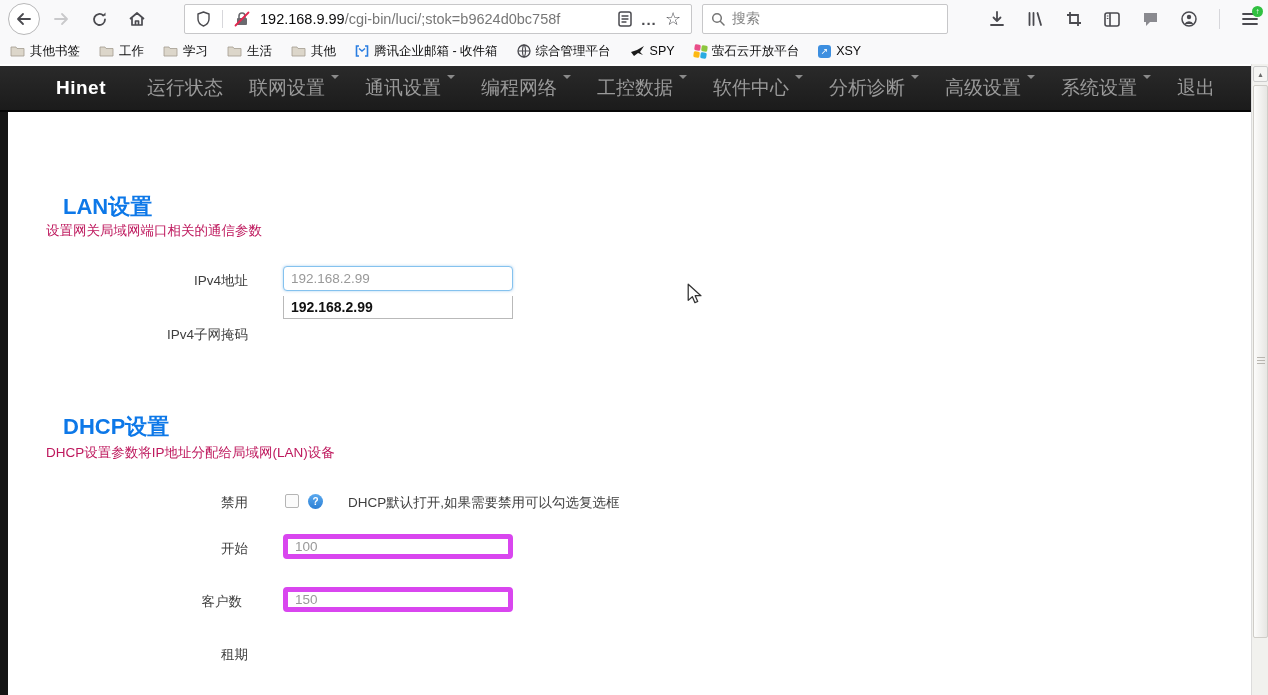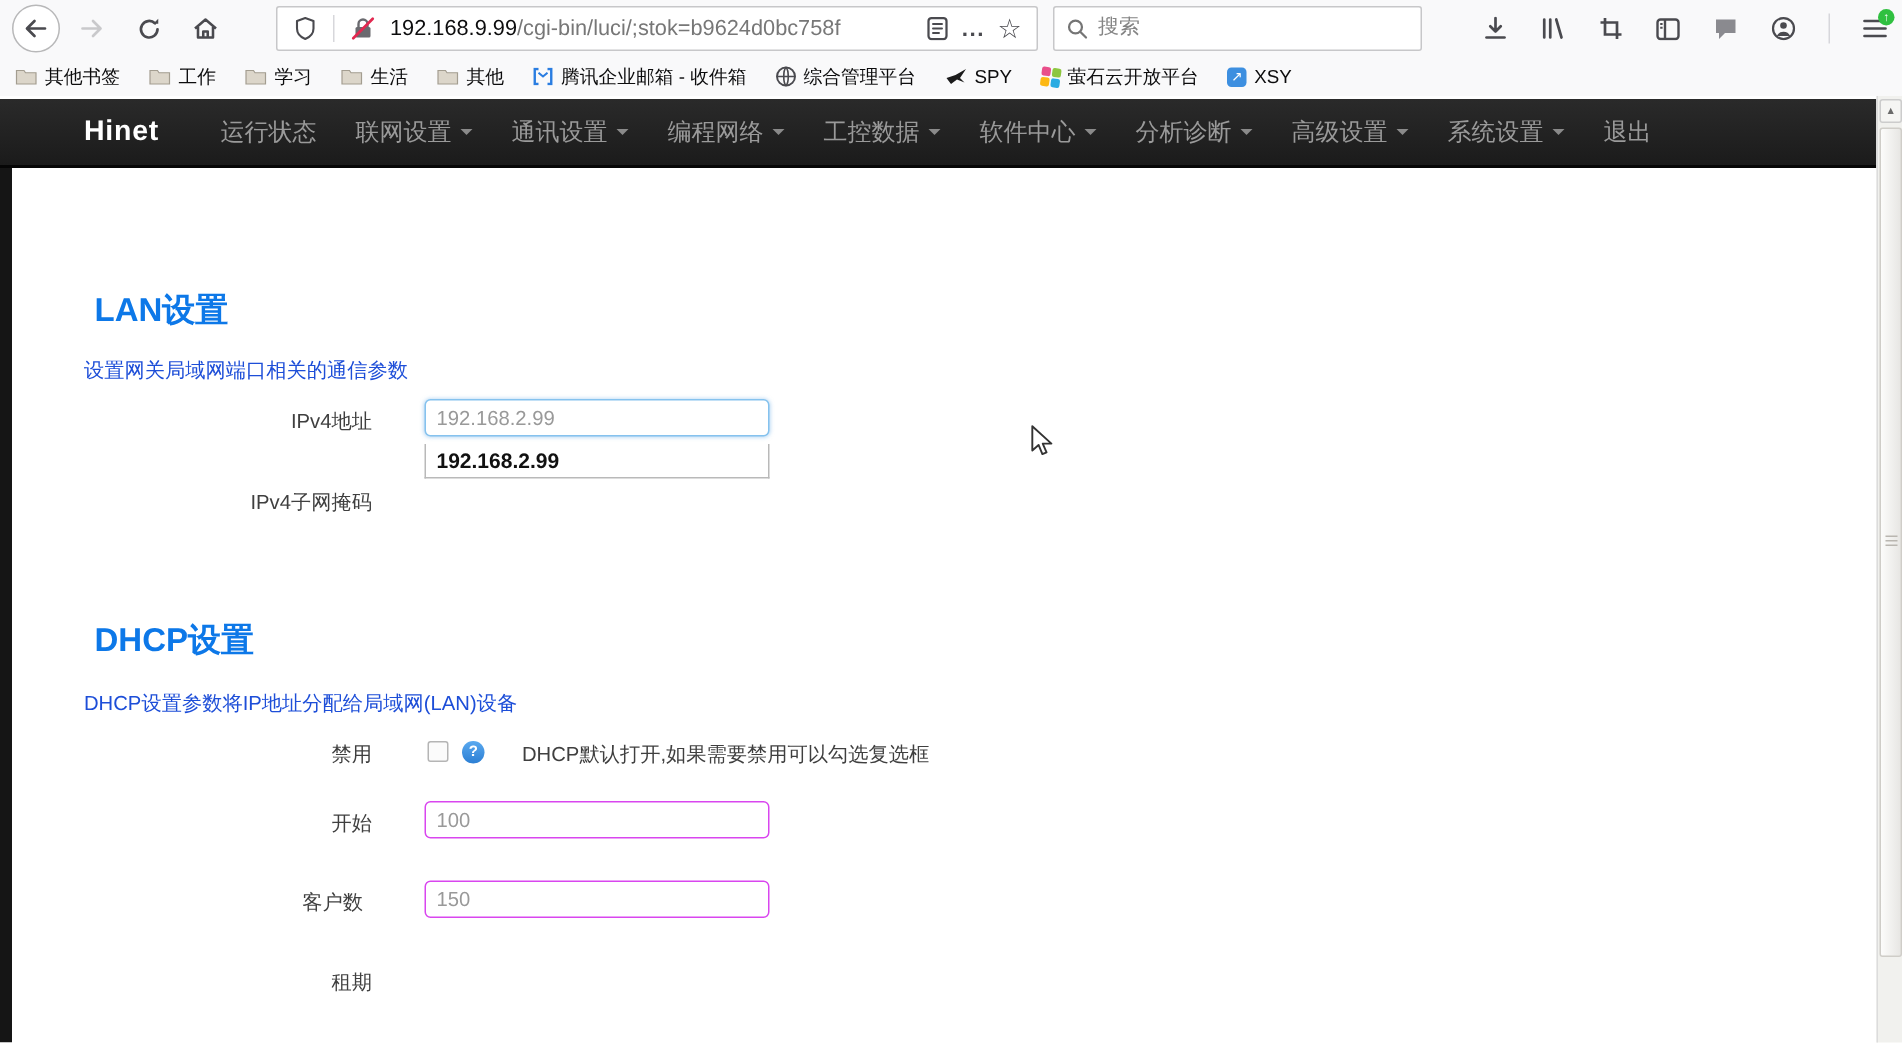--- a/index.html
+++ b/index.html
@@ -47,30 +47,30 @@
   .ez i { border-radius:1.5px; }
 
   
   .viewport { position:absolute; left:0; top:64px; width:1251px; height:631px; background:#fff; overflow:hidden; }
   .leftstrip { position:absolute; left:0; top:2px; width:8px; height:629px; background:#151515; }
   .sitenav { position:absolute; left:0; top:2px; width:100%; height:46px;
     background:linear-gradient(#2a2a2a,#1b1b1b); border-bottom:2px solid #060606;
     display:flex; align-items:center; }
   .brand { color:#fff; font-size:19px; font-weight:bold; margin-left:56px; letter-spacing:0.5px; }
   .menu { display:flex; align-items:center; margin-left:28px; }
-  .mitem { color:#9a9a9a; font-size:16px; padding:0 13px; display:flex; align-items:center; gap:6px;
+  .mitem { color:#9a9a9a; font-size:19px; padding:0 13px; display:flex; align-items:flex-start; gap:6px;
     white-space:nowrap; }
   .caret { width:0; height:0; border-left:4px solid transparent; border-right:4px solid transparent;
     border-top:4px solid #8a8a8a; display:inline-block; }
 
   .content { position:absolute; left:8px; top:50px; right:0; bottom:0; }
   h2.section { position:absolute; left:55px; color:#0d78e8; font-size:22px; font-weight:bold; }
-  .subtitle { position:absolute; left:48px; color:#1d4ed8; font-size:13.5px;margin-top:16px; }
+  .subtitle { position:absolute; left:38px; color:#be185d; font-size:13.5px; }
   .flabel { position:absolute; width:185px; text-align:right; color:#3f3f3f; font-size:13.5px; }
-  .finput { position:absolute; left:275px; width:230px; height:25px; border:1px solid #d946ef;
+  .finput { position:absolute; left:275px; width:230px; height:25px; border:5px solid #d946ef;
     border-radius:4px; padding:0 7px; font-size:13.5px; color:#999; font-family:inherit; background:#fff; outline:none; }
   .focused { border:1px solid #85c2ee; box-shadow:0 0 3px rgba(100,170,230,.55); }
   .suggest { position:absolute; left:275px; width:230px; height:23px; background:#fff;
     border:1px solid #b9b9b9; border-top:none; display:flex; align-items:center; padding-left:7px;
     font-size:14px; font-weight:bold; color:#111; z-index:5; }
   .selbox { position:absolute; left:275px; width:230px; height:25px; border:1px solid #bbb;
     background:#fff; display:flex; align-items:center; }
   .selbox .val { flex:1; padding-left:7px; font-size:13.5px; color:#999; }
   .selbtn { width:19px; height:23px; margin:0; background:linear-gradient(#fdfdfd,#dcdcdc);
     border-left:1px solid #aaa; display:flex; align-items:center; justify-content:center; }

